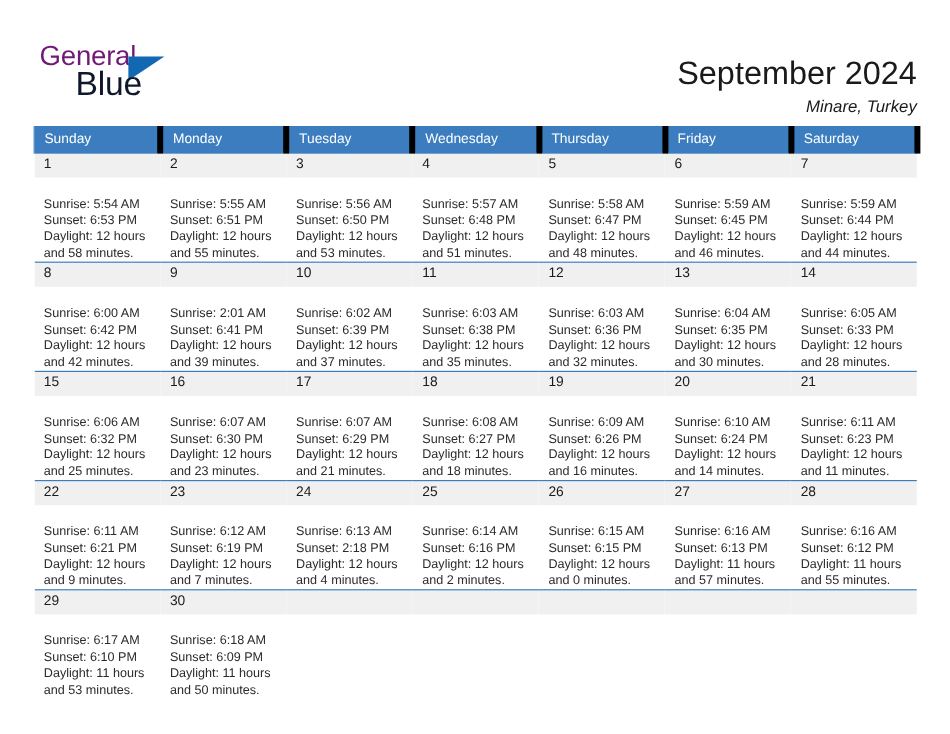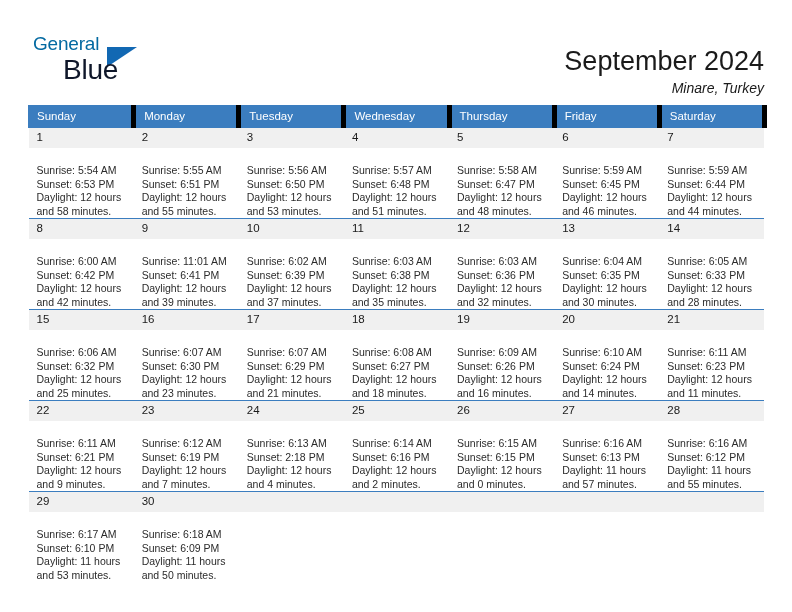--- a/index.html
+++ b/index.html
@@ -33,23 +33,23 @@
     position: absolute;
     left: 5px;
     top: 5px;
     width: 140px;
     height: 54px;
   }
   .brand-general {
     position: absolute;
     left: 0;
     top: 0;
-    font-size: 19px;
+    font-size: 23px;
     letter-spacing: -0.2px;
-    color: #0369a1;
+    color: #701a75;
     font-family: "Liberation Sans", sans-serif;
   }
   .brand-blue {
     position: absolute;
     left: 30px;
     top: 21px;
     font-size: 28px;
     letter-spacing: -0.2px;
     color: #0f172a;
     font-family: "Liberation Sans", sans-serif;
@@ -270,21 +270,21 @@
                 <div>Sunrise: 6:00 AM</div>
                 <div>Sunset: 6:42 PM</div>
                 <div class="daylight-wrap">Daylight: 12 hours and 42 minutes.</div>
               </div>
             </div>
           </td>
           <td class="filled">
             <div class="cell-inner">
               <div class="daynum">9</div>
               <div class="details">
-                <div>Sunrise: 11:01 AM</div>
+                <div>Sunrise: 2:01 AM</div>
                 <div>Sunset: 6:41 PM</div>
                 <div class="daylight-wrap">Daylight: 12 hours and 39 minutes.</div>
               </div>
             </div>
           </td>
           <td class="filled">
             <div class="cell-inner">
               <div class="daynum">10</div>
               <div class="details">
                 <div>Sunrise: 6:02 AM</div>

